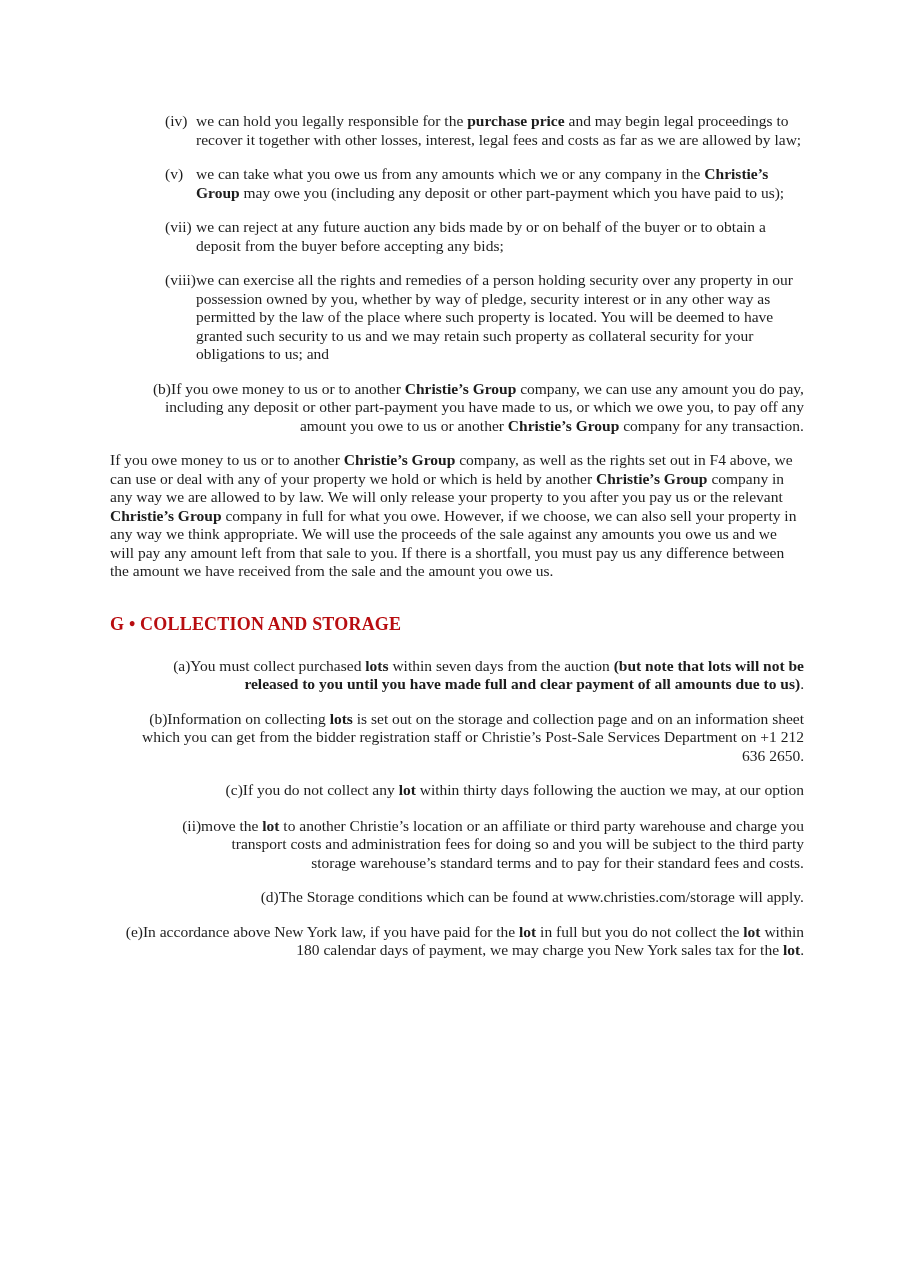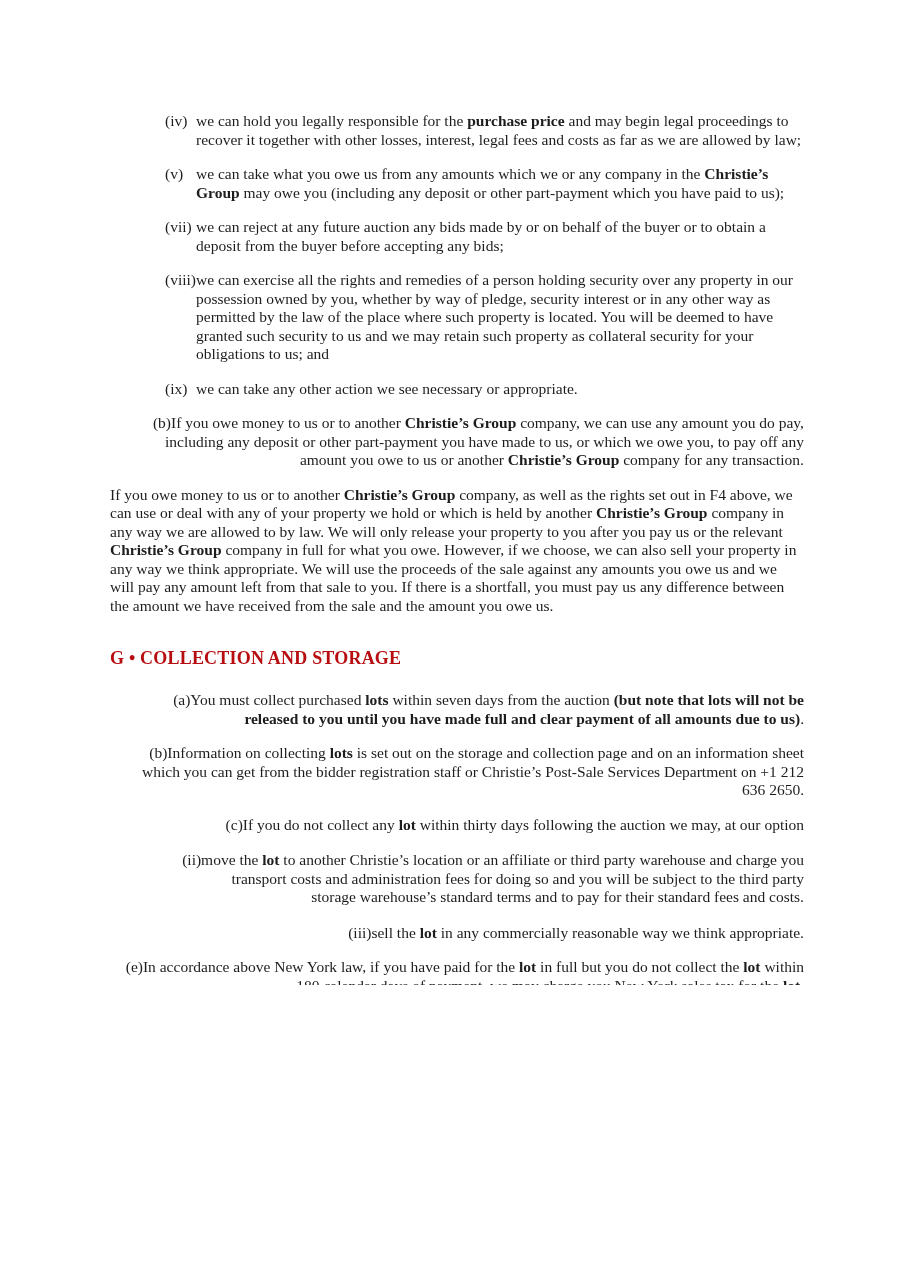--- a/index.html
+++ b/index.html
@@ -36,36 +36,35 @@
 <body>
 
 <div class="page">
   <div class="content">
 
     <div class="roman-list">
         <div class="li roman-item"><span class="marker">(iv)</span><span class="txt"><span>we can hold you legally responsible for the </span><b>purchase price</b><span> and may begin legal proceedings to recover it together with other losses, interest, legal fees and costs as far as we are allowed by law;</span></span></div>
         <div class="li roman-item"><span class="marker">(v)</span><span class="txt"><span>we can take what you owe us from any amounts which we or any company in the </span><b>Christie’s Group</b><span> may owe you (including any deposit or other part-payment which you have paid to us);</span></span></div>
         <div class="li roman-item"><span class="marker">(vii)</span><span class="txt"><span>we can reject at any future auction any bids made by or on behalf of the buyer or to obtain a deposit from the buyer before accepting any bids;</span></span></div>
         <div class="li roman-item"><span class="marker">(viii)</span><span class="txt"><span>we can exercise all the rights and remedies of a person holding security over any property in our possession owned by you, whether by way of pledge, security interest or in any other way as permitted by the law of the place where such property is located. You will be deemed to have granted such security to us and we may retain such property as collateral security for your obligations to us; and</span></span></div>
-        <div class="li roman-item"><span class="marker">(ix)</span><span class="txt"><span>we can take any other action we see necessary or appropriate.</span></span></div>
       </div>
 
     <div class="alpha-list">
         <div class="li alpha-item"><span class="marker">(b)</span><span class="txt"><span>If you owe money to us or to another </span><b>Christie’s Group</b><span> company, we can use any amount you do pay, including any deposit or other part-payment you have made to us, or which we owe you, to pay off any amount you owe to us or another </span><b>Christie’s Group</b><span> company for any transaction.</span></span></div>
       </div>
 
 
     <p class="body-par"><span>If you owe money to us or to another </span><b>Christie’s Group</b><span> company, as well as the rights set out in F4 above, we can use or deal with any of your property we hold or which is held by another </span><b>Christie’s Group</b><span> company in any way we are allowed to by law. We will only release your property to you after you pay us or the relevant </span><b>Christie’s Group</b><span> company in full for what you owe. However, if we choose, we can also sell your property in any way we think appropriate. We will use the proceeds of the sale against any amounts you owe us and we will pay any amount left from that sale to you. If there is a shortfall, you must pay us any difference between the amount we have received from the sale and the amount you owe us.</span></p>
 
     <h2 class="secG">G • COLLECTION AND STORAGE</h2>
 
     <div class="alpha-list">
         <div class="li alpha-item"><span class="marker">(a)</span><span class="txt"><span>You must collect purchased </span><b>lots</b><span> within seven days from the auction </span><b>(but note that lots will not be released to you until you have made full and clear payment of all amounts due to us)</b><span>.</span></span></div>
         <div class="li alpha-item"><span class="marker">(b)</span><span class="txt"><span>Information on collecting </span><b>lots</b><span> is set out on the storage and collection page and on an information sheet which you can get from the bidder registration staff or Christie’s Post-Sale Services Department on +1 212 636 2650.</span></span></div>
         <div class="li alpha-item"><span class="marker">(c)</span><span class="txt"><span>If you do not collect any </span><b>lot</b><span> within thirty days following the auction we may, at our option</span></span><div class="sublist">
             <div class="li sub-item"><span class="marker">(ii)</span><span class="txt"><span>move the </span><b>lot</b><span> to another Christie’s location or an affiliate or third party warehouse and charge you transport costs and administration fees for doing so and you will be subject to the third party storage warehouse’s standard terms and to pay for their standard fees and costs.</span></span></div>
-            <div class="li sub-item"><span class="marker">(iii)</span><span class="txt"><span>sell the </span><b>lot</b><span> in any commercially reasonable way we think appropriate.</span></span></div>
           </div></div>
+        <div class="li alpha-item"><span class="marker">(d)</span><span class="txt"><span>The Storage conditions which can be found at www.christies.com/storage will apply.</span></span></div>
         <div class="li alpha-item"><span class="marker">(e)</span><span class="txt"><span>In accordance above New York law, if you have paid for the </span><b>lot</b><span> in full but you do not collect the </span><b>lot</b><span> within 180 calendar days of payment, we may charge you New York sales tax for the </span><b>lot</b><span>.</span></span></div>
       </div>
 
   </div>
 </div>
 
 </body></html>

